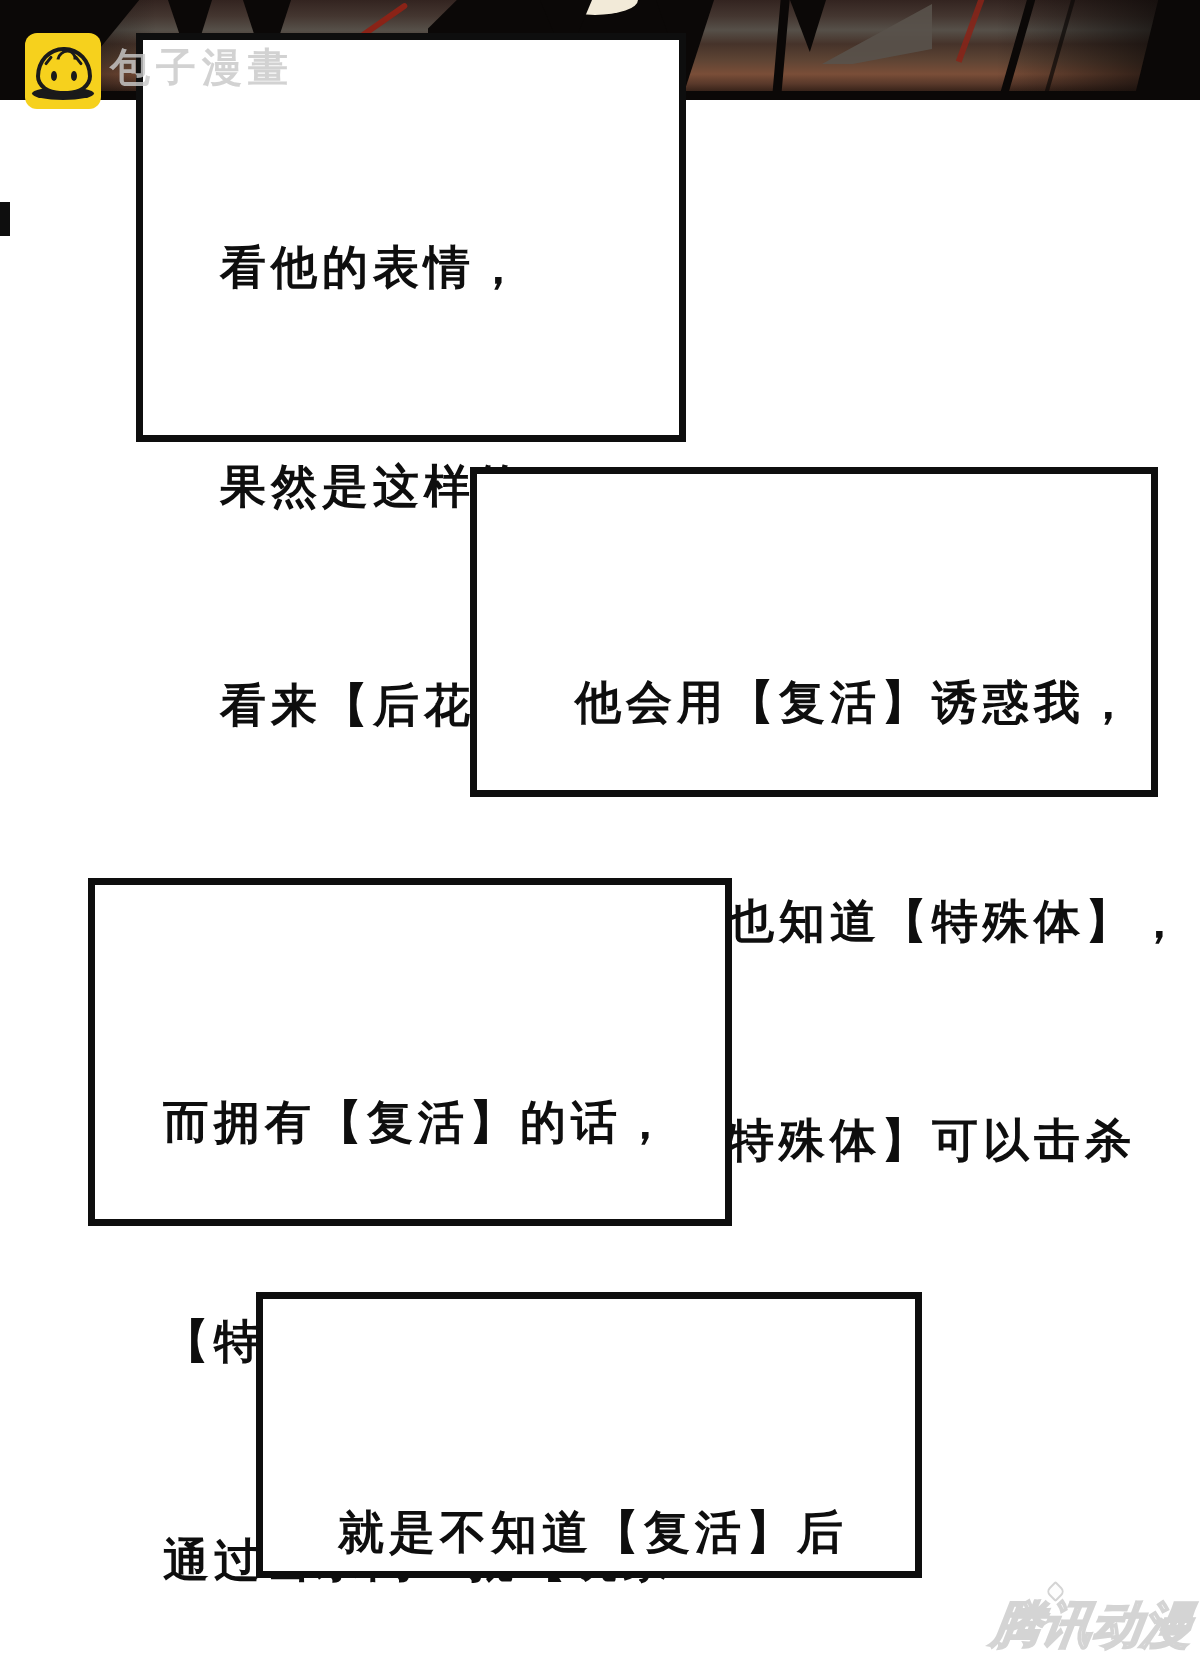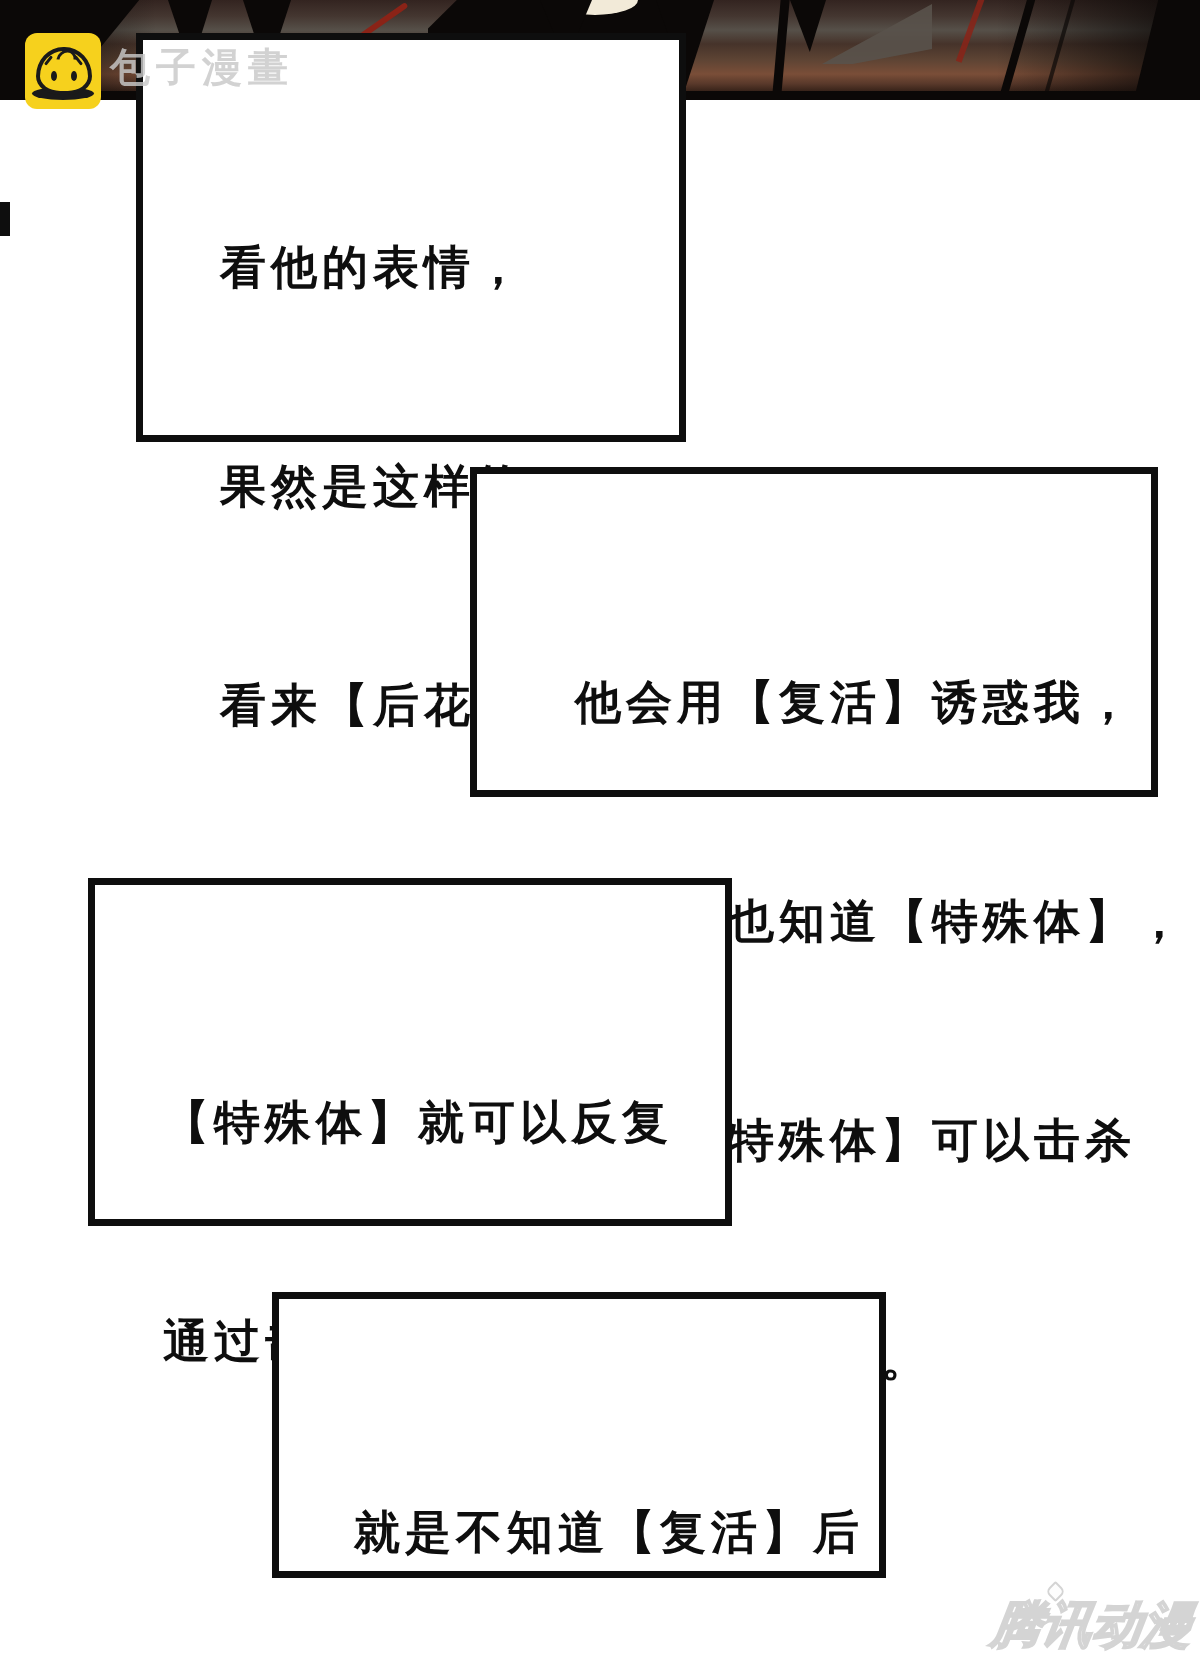--- a/index.html
+++ b/index.html
@@ -28,21 +28,21 @@
   .art-red-1{left:380px;top:-8px;width:6px;height:58px;background:var(--art-red);transform:rotate(55deg);border-radius:3px;}
   .art-red-2{left:968px;top:-8px;width:6px;height:72px;background:var(--art-red);transform:rotate(20deg);opacity:.85;}
   .strip-border{left:0;top:91px;width:1200px;height:9px;background:var(--art-black);}
   .left-tab{position:absolute;left:0;top:202px;width:10px;height:34px;background:var(--ink);z-index:1;}
 
   
   .bubble{position:absolute;background:var(--paper);border:7px solid var(--ink);box-sizing:border-box;z-index:2;}
   .bubble-1{left:112px;top:33px;width:550px;height:409px;margin-left:24px;}
   .bubble-2{left:470px;top:467px;width:688px;height:330px;}
   .bubble-3{left:88px;top:878px;width:644px;height:348px;}
-  .bubble-4{left:272px;top:1292px;width:614px;height:286px;}
+  .bubble-4{left:256px;top:1292px;width:666px;height:286px;}
   .btext{position:absolute;color:var(--ink);font-size:46px;line-height:73px;letter-spacing:5px;
          font-weight:700;white-space:pre;}
   .bubble-1 .btext{left:77px;top:45px;}
   .bubble-2 .btext{left:58px;top:46px;margin-left:40px;}
   .bubble-3 .btext{left:68px;top:55px;}
   .bubble-4 .btext{left:75px;top:51px;}
 
   
   .baozi-logo{position:absolute;left:25px;top:33px;width:76px;height:76px;background:var(--logo-yellow);
               border-radius:12px;z-index:4;}
@@ -107,20 +107,21 @@
     <div class="btext">
       <div>他会用【复活】诱惑我，</div>
       <div>说明他也知道【特殊体】，</div>
       <div>知道【特殊体】可以击杀</div>
       <div>【玩家】升级。</div>
     </div>
   </div>
 
   <div class="bubble bubble-3">
     <div class="btext">
+      <div>而拥有【复活】的话，</div>
       <div>【特殊体】就可以反复</div>
       <div>通过击杀同一批【玩家</div>
       
     </div>
   </div>
 
   <div class="bubble bubble-4">
     <div class="btext">
       <div>就是不知道【复活】后</div>
       

